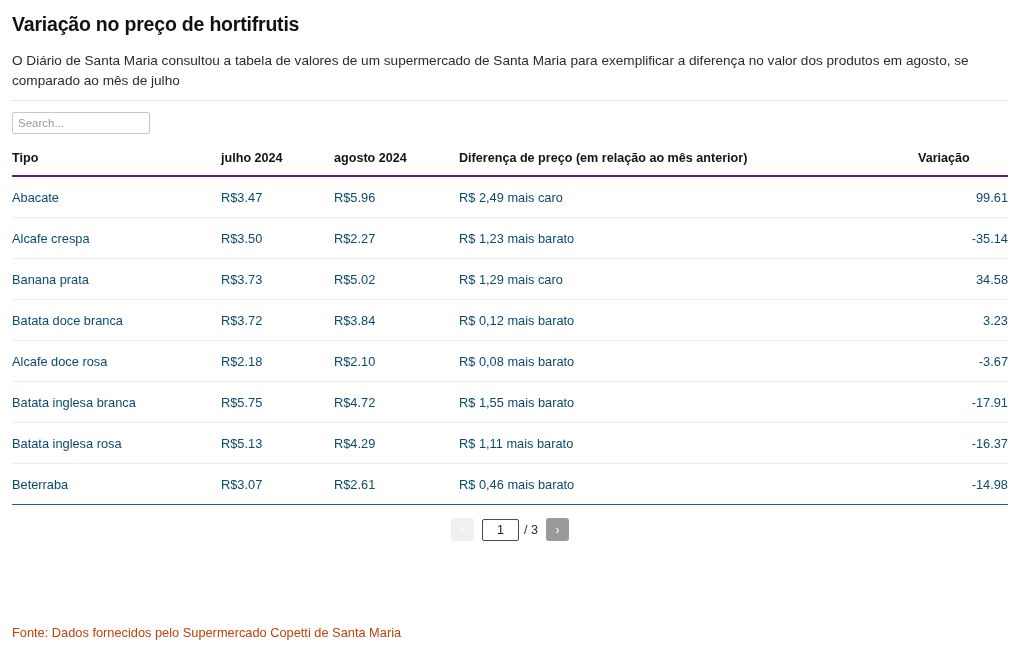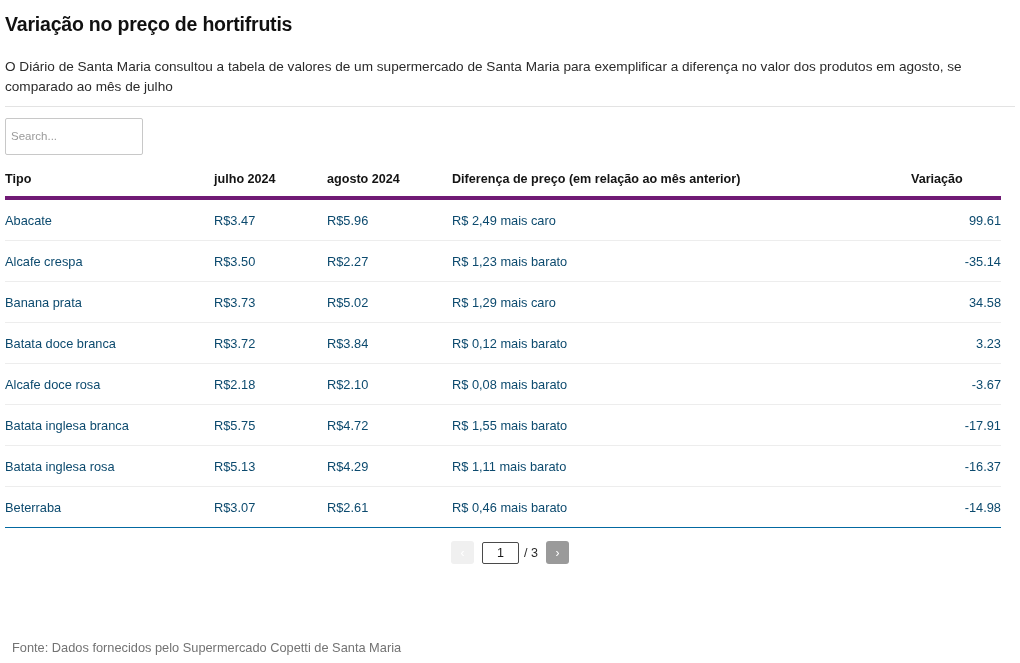--- a/index.html
+++ b/index.html
@@ -12,56 +12,56 @@
   body {
     width: 1020px;
     height: 663px;
     font-family: "Liberation Sans", sans-serif;
     color: #1a1a1a;
     overflow: hidden;
   }
   .page {
     width: 1020px;
     height: 663px;
-    padding: 0 5px;
+    padding: 0 12px;
     position: relative;
   }
 
   
   .title {
     font-size: 19.5px;
     font-weight: bold;
     letter-spacing: -0.2px;
     color: #111111;
     margin: 0;
     padding-top: 12px;
     line-height: 24px;
   }
   .subtitle {
     font-size: 13.6px;
     line-height: 20px;
     color: #2b2b2b;
-    margin: 21px 0 0 0;
+    margin: 15px 0 0 0;
     max-width: 998px;
     font-weight: normal;
   }
   .hrule {
     border: 0;
     border-top: 1px solid #e3e3e3;
     margin: 9px 0 0 0;
     height: 0;
   }
 
   
   .search-wrap {
     padding-top: 11px;
   }
   input.search-input {
     width: 138px;
-    height: 37px;
+    height: 22px;
     font-family: "Liberation Sans", sans-serif;
     font-size: 11.5px;
     color: #333333;
     padding: 1px 4px 2px 5px;
     border: 1px solid #c8c8c8;
     border-radius: 2px;
     background: #ffffff;
     outline: none;
   }
   input.search-input::placeholder { color: #9a9a9a; }
@@ -74,21 +74,21 @@
     table-layout: fixed;
   }
   table.data thead th {
     font-size: 12.6px;
     font-weight: bold;
     color: #141414;
     text-align: left;
     padding: 0 0 10px 0;
     vertical-align: bottom;
     white-space: nowrap;
-    border-bottom: 4px solid #701a75;
+    border-bottom: 2px solid #701a75;
   }
   table.data tbody td {
     font-size: 12.8px;
     color: #0c4a6e;
     padding: 13px 0 12px 0;
     border-bottom: 1px solid #ededed;
     white-space: nowrap;
     vertical-align: middle;
   }
   table.data tbody tr:last-child td { border-bottom: 1px solid #0369a1; }
@@ -151,23 +151,23 @@
   .pg-total {
     font-size: 12.5px;
     color: #2b2b2b;
     margin-left: -3px;
   }
 
   
   .footer {
     position: absolute;
     left: 12px;
-    bottom: 8px;
+    bottom: 23px;
     font-size: 12.8px;
-    color: #737373;
+    color: #c2410c;
   }
 </style>
 </head>
 <body>
 
 <div class="page">
 
   <h1 class="title">Variação no preço de hortifrutis</h1>
 
   <p class="subtitle">O Diário de Santa Maria consultou a tabela de valores de um supermercado de Santa Maria para exemplificar a diferença no valor dos produtos em agosto, se comparado ao mês de julho</p>

